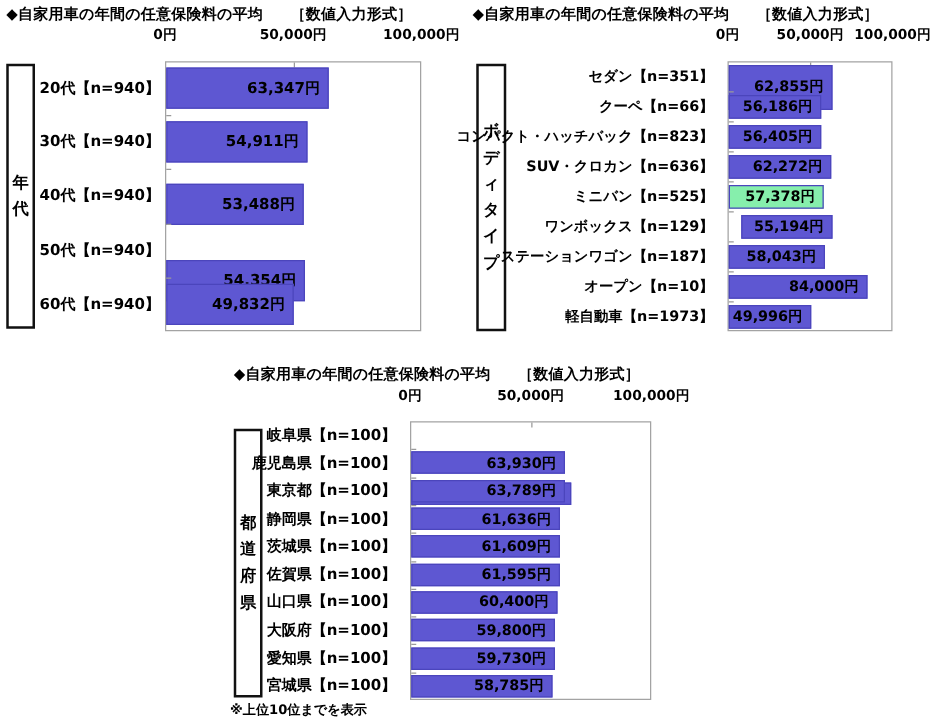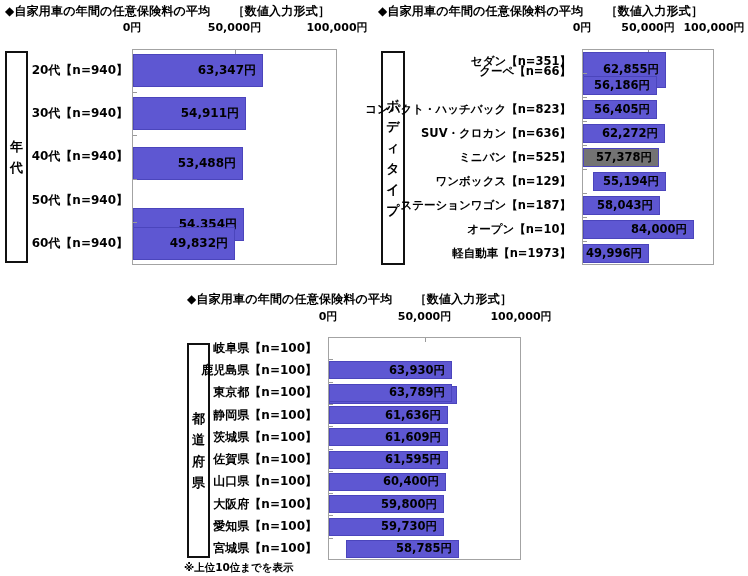--- a/index.html
+++ b/index.html
@@ -96,37 +96,37 @@
       <div>デ</div>
       <div>ィ</div>
       <div>タ</div>
       <div>イ</div>
       <div>プ</div>
     </div>
     <div class="cat-label" style="left: 35px; top: 49px; width: 162px; height: 24px; font-size: 11.5px;">セダン【n=351】</div>
     <div class="bar" style="left: 209px; top: 51.5px; width: 83px; height: 36px; background: rgb(94, 87, 210); border: 1px solid rgb(75, 69, 188);">
       <span class="val" style="font-size: 11.5px;">62,855円</span>
     </div>
-    <div class="cat-label" style="left: 35px; top: 59px; width: 162px; height: 24px; font-size: 11.5px;">クーペ【n=66】</div>
+    <div class="cat-label" style="left: 35px; top: 73px; width: 162px; height: 24px; font-size: 11.5px;">クーペ【n=66】</div>
     <div class="bar" style="left: 209px; top: 75.5px; width: 74px; height: 19px; background: rgb(94, 87, 210); border: 1px solid rgb(75, 69, 188);">
       <span class="val" style="font-size: 11.5px;">56,186円</span>
     </div>
     <div class="tickmark" style="left: 209px; top: 73px; width: 4px; height: 1px;"></div>
     <div class="cat-label" style="left: 35px; top: 97px; width: 162px; height: 24px; font-size: 11.5px;">コンパクト・ハッチバック【n=823】</div>
     <div class="bar" style="left: 209px; top: 99.5px; width: 74px; height: 19px; background: rgb(94, 87, 210); border: 1px solid rgb(75, 69, 188);">
       <span class="val" style="font-size: 11.5px;">56,405円</span>
     </div>
     <div class="tickmark" style="left: 209px; top: 97px; width: 4px; height: 1px;"></div>
     <div class="cat-label" style="left: 35px; top: 121px; width: 162px; height: 24px; font-size: 11.5px;">SUV・クロカン【n=636】</div>
     <div class="bar" style="left: 209px; top: 123.5px; width: 82px; height: 19px; background: rgb(94, 87, 210); border: 1px solid rgb(75, 69, 188);">
       <span class="val" style="font-size: 11.5px;">62,272円</span>
     </div>
     <div class="tickmark" style="left: 209px; top: 121px; width: 4px; height: 1px;"></div>
     <div class="cat-label" style="left: 35px; top: 145px; width: 162px; height: 24px; font-size: 11.5px;">ミニバン【n=525】</div>
-    <div class="bar" style="left: 209px; top: 147.5px; width: 76px; height: 19px; background: #737373; border: 1px solid rgb(75, 69, 188);">
+    <div class="bar" style="left: 209px; top: 147.5px; width: 76px; height: 19px; background: #86efac; border: 1px solid rgb(75, 69, 188);">
       <span class="val" style="font-size: 11.5px;">57,378円</span>
     </div>
     <div class="tickmark" style="left: 209px; top: 145px; width: 4px; height: 1px;"></div>
     <div class="cat-label" style="left: 35px; top: 169px; width: 162px; height: 24px; font-size: 11.5px;">ワンボックス【n=129】</div>
     <div class="bar" style="left: 219px; top: 171.5px; width: 73px; height: 19px; background: rgb(94, 87, 210); border: 1px solid rgb(75, 69, 188);">
       <span class="val" style="font-size: 11.5px;">55,194円</span>
     </div>
     <div class="tickmark" style="left: 209px; top: 169px; width: 4px; height: 1px;"></div>
     <div class="cat-label" style="left: 35px; top: 193px; width: 162px; height: 24px; font-size: 11.5px;">ステーションワゴン【n=187】</div>
     <div class="bar" style="left: 209px; top: 195.5px; width: 77px; height: 19px; background: rgb(94, 87, 210); border: 1px solid rgb(75, 69, 188);">
@@ -200,17 +200,17 @@
     <div class="bar" style="left: 149px; top: 207.25px; width: 115px; height: 18px; background: rgb(94, 87, 210); border: 1px solid rgb(75, 69, 188);">
       <span class="val" style="font-size: 11.5px;">59,800円</span>
     </div>
     <div class="tickmark" style="left: 149px; top: 205px; width: 4px; height: 1px;"></div>
     <div class="cat-label" style="left: 34px; top: 227.4px; width: 103px; height: 22.3px; font-size: 12px;">愛知県【n=100】</div>
     <div class="bar" style="left: 149px; top: 229.55px; width: 115px; height: 18px; background: rgb(94, 87, 210); border: 1px solid rgb(75, 69, 188);">
       <span class="val" style="font-size: 11.5px;">59,730円</span>
     </div>
     <div class="tickmark" style="left: 149px; top: 227px; width: 4px; height: 1px;"></div>
     <div class="cat-label" style="left: 34px; top: 249.7px; width: 103px; height: 22.3px; font-size: 12px;">宮城県【n=100】</div>
-    <div class="bar" style="left: 166px; top: 251.85px; width: 113px; height: 18px; background: rgb(94, 87, 210); border: 1px solid rgb(75, 69, 188); padding-left: 26px;">
+    <div class="bar" style="left: 149px; top: 251.85px; width: 113px; height: 18px; background: rgb(94, 87, 210); border: 1px solid rgb(75, 69, 188); padding-left: 26px;">
       <span class="val" style="font-size: 11.5px;">58,785円</span>
     </div>
     <div class="tickmark" style="left: 149px; top: 250px; width: 4px; height: 1px;"></div>
   </section>
 
 </body></html>

